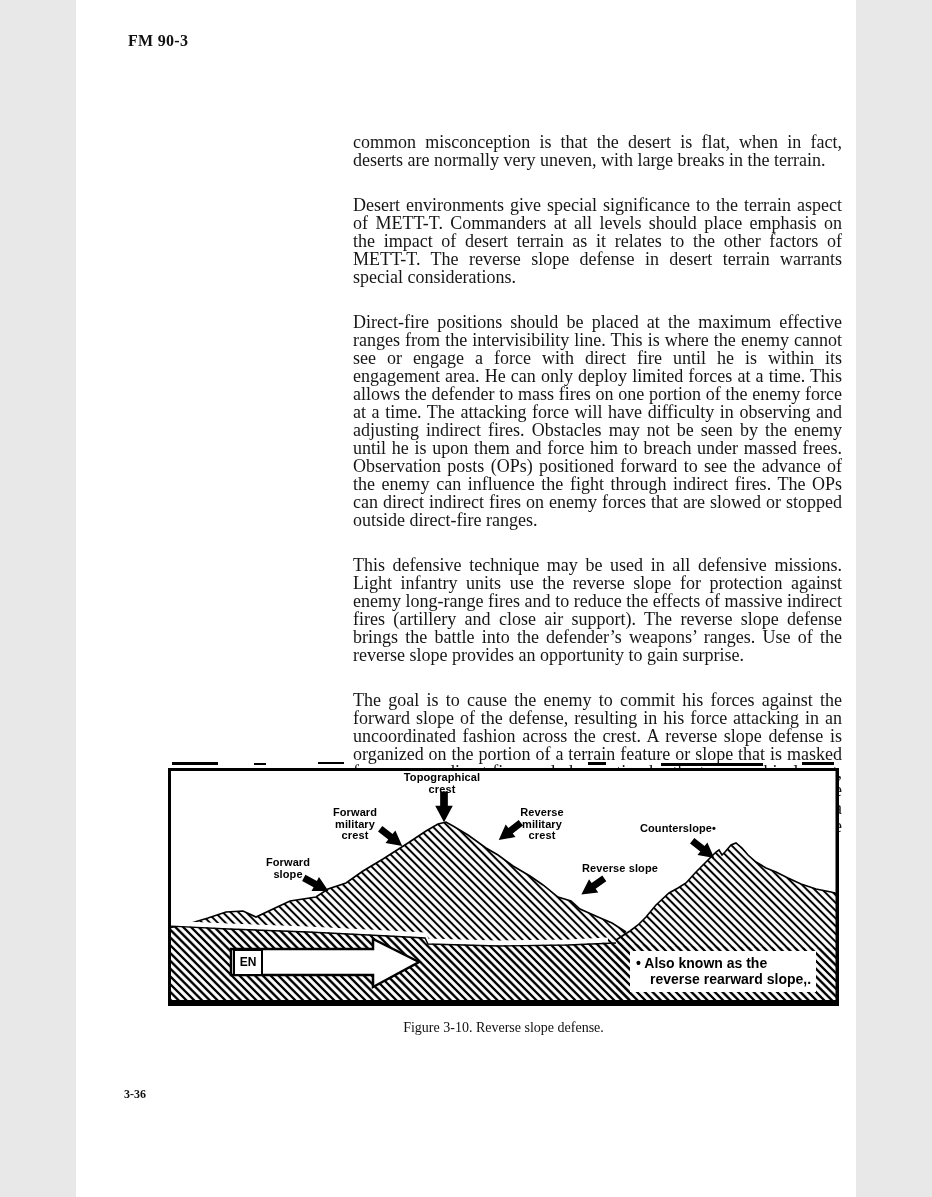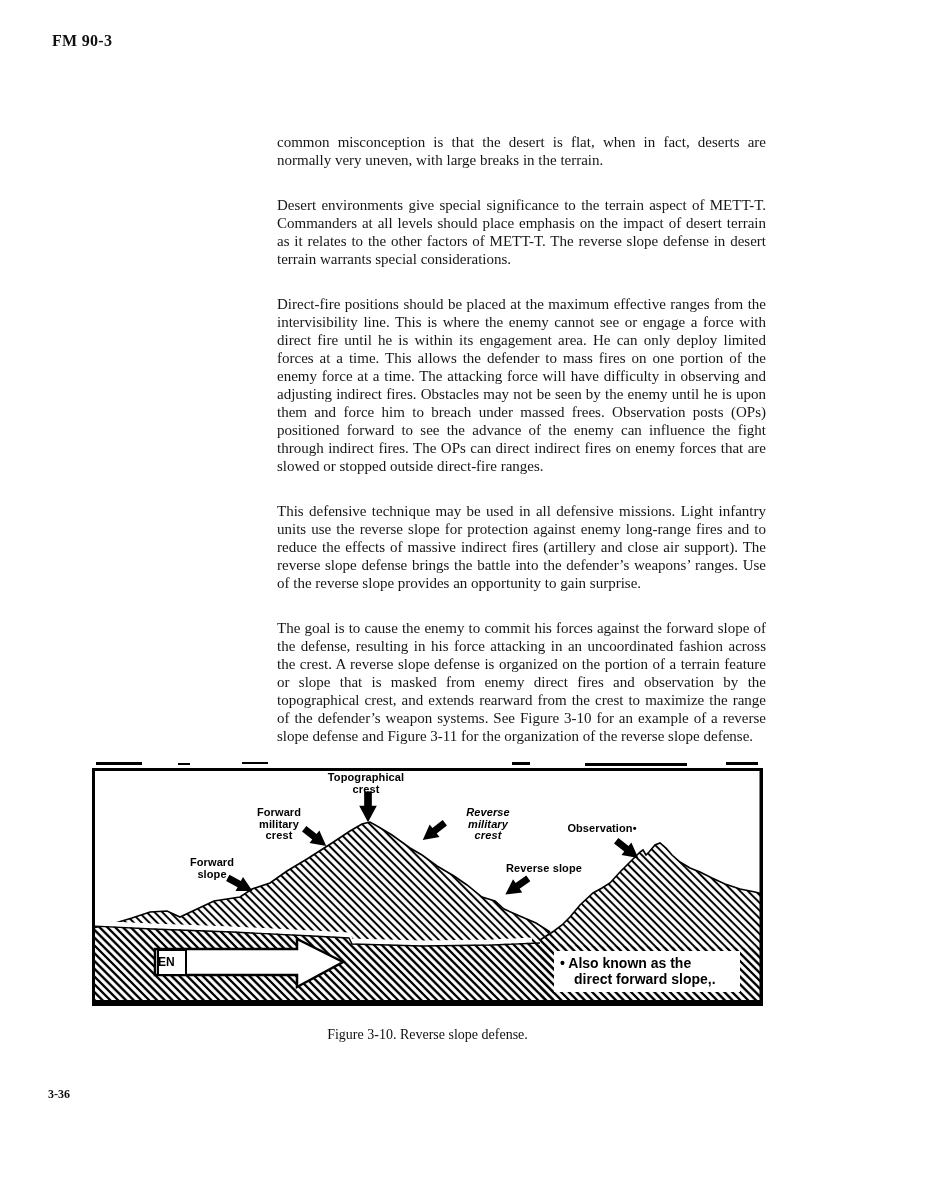--- a/index.html
+++ b/index.html
@@ -1,69 +1,68 @@
 <!DOCTYPE html>
 <html><head>
 <meta charset="utf-8">
 <style>
   html,body{margin:0;padding:0;background:#e8e8e8;}
   .page{
     position:relative;
-    width:932px;height:1197px;
+    width:780px;height:1197px;
     background:#ffffff;
     font-family:"Liberation Serif", serif;
     color:#111;
     overflow:hidden;
     margin:0 auto;
   }
   .fm-header{
     position:absolute;left:52px;top:32px;
     font-weight:bold;font-size:16px;letter-spacing:.3px;
     font-family:"Liberation Serif", serif;
   }
   .page-number{
     position:absolute;left:48px;top:1087px;
     font-weight:bold;font-size:12px;
   }
   .body-text{
     position:absolute;left:277px;top:133px;width:489px;
-    font-size:15px;line-height:18px;text-align:justify;
+    font-size:18px;line-height:18px;text-align:justify;
     color:#161616;
   }
   .body-text p{margin:0 0 27px 0;}
   
   .figure-wrap{position:absolute;left:92px;top:768px;width:671px;height:238px;}
   .figure-box{position:absolute;inset:0;background:#fff;padding-left:32px;}
   .figure-box svg{position:absolute;inset:0;display:block;}
   .scan-dash{position:absolute;background:#000;}
   .lbl{
     position:absolute;
     font-family:"Liberation Sans", sans-serif;
     font-weight:bold;font-size:11px;line-height:11.5px;
     text-align:center;white-space:pre-line;color:#000;
     transform:translateX(-50%);
     letter-spacing:.1px;
   }
   .en-label{
     position:absolute;left:66px;top:182px;width:28px;height:25px;
-    line-height:25px;text-align:left;
+    line-height:25px;text-align:center;
     font-family:"Liberation Sans", sans-serif;font-weight:bold;font-size:12px;
     color:#000;
   }
   .note{
     position:absolute;left:468px;top:187px;width:178px;
     font-family:"Liberation Sans", sans-serif;font-weight:bold;font-size:14px;
     line-height:16px;color:#000;white-space:nowrap;
   }
   .note .note2{margin-left:14px;}
   .caption{
     position:absolute;left:0;top:252px;width:671px;
     text-align:center;font-size:14px;color:#111;
     font-family:"Liberation Serif", serif;
-    margin-top:7px;
   }
 </style>
 </head>
 <body>
 
 <div class="page">
 
   <div class="fm-header">FM 90-3</div>
 
   <div class="body-text">
@@ -126,33 +125,33 @@
         <rect x="1.5" y="1.5" width="668" height="235" fill="none" stroke="#000" stroke-width="3"></rect>
         <rect x="0" y="232" width="671" height="6" fill="#000"></rect>
         <rect x="667.5" y="0" width="3.5" height="238" fill="#000"></rect>
       </svg>
 
       <div class="lbl" style="left:274px;top:4px;">Topographical
 crest</div>
       <div class="lbl" style="left:187px;top:39px;">Forward
 military
 crest</div>
-      <div class="lbl" style="left:396px;top:39px;font-style:italic;">Reverse
+      <div class="lbl" style="left:374px;top:39px;">Reverse
 military
 crest</div>
-      <div class="lbl" style="left:510px;top:55px;">Observation•</div>
+      <div class="lbl" style="left:510px;top:55px;">Counterslope•</div>
       <div class="lbl" style="left:120px;top:89px;">Forward
 slope</div>
       <div class="lbl" style="left:452px;top:95px;">Reverse slope</div>
 
       <div class="en-label">EN</div>
 
       <div class="note">
         <div>• Also known as the</div>
-        <div class="note2">direct forward slope,.</div>
+        <div class="note2">reverse rearward slope,.</div>
       </div>
     </div>
 
     <div class="caption">Figure 3-10. Reverse slope defense.</div>
   </div>
 
   <div class="page-number">3-36</div>
 
 </div>
 

